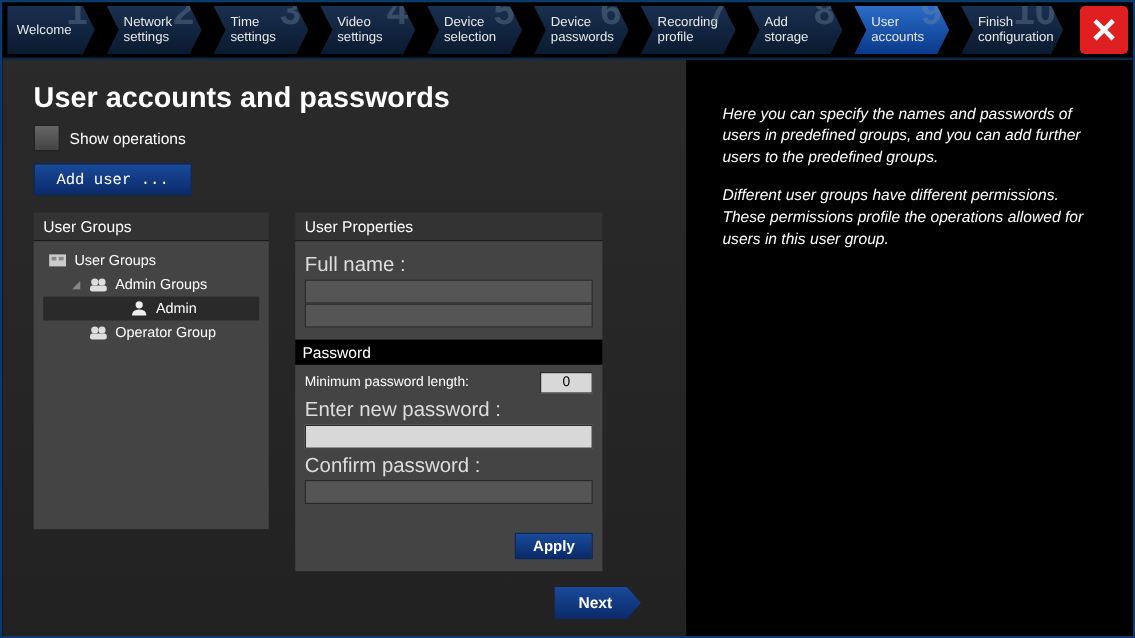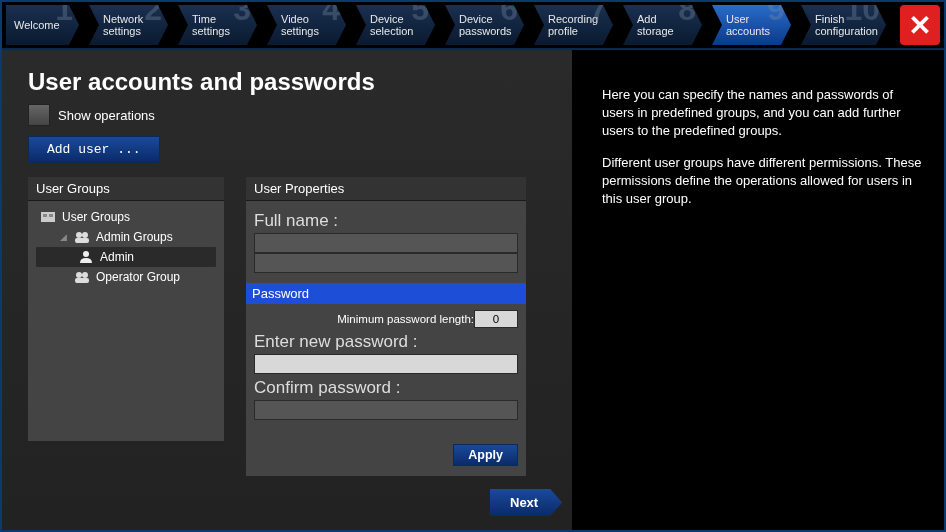--- a/index.html
+++ b/index.html
@@ -112,58 +112,58 @@
     background: #333;
     font-size: 13px;
     padding: 4px 8px;
     border-bottom: 1px solid #1a1a1a;
   }
   .group-box-body {
     background: #444;
     padding: 6px 8px 10px 8px;
   }
   .user-groups-box { width: 196px; }
-  .user-props-box { width: 280px; }
+  .user-props-box { width: 256px; }
   
   .tree { font-size: 12px; }
   .tree-item {
     display: flex; align-items: center;
     padding: 3px 4px;
     gap: 6px;
     border-radius: 1px;
   }
   .tree-item.selected { background: #2a2a2a; }
   .tree-indent-1 { padding-left: 24px; }
-  .tree-indent-2 { padding-left: 42px; }
+  .tree-indent-2 { padding-left: 72px; }
   .tree-icon { width:16px; height:14px; display:inline-flex; align-items:center; justify-content:center; }
   .tree-icon svg { width:16px; height:14px; }
   .expand-caret { color:#888; font-size:9px; width:8px; display:inline-block; }
   
   .prop-label { font-size: 17px; margin-top: 4px; margin-bottom: 2px; color:#ddd;}
   .prop-input {
     width: 100%;
     height: 20px;
     background: #555;
     border: 1px solid #2a2a2a;
     color: #fff;
     font-size: 12px;
     padding: 0 4px;
   }
   .prop-input.light {
     background: #d8d8d8;
     color: #000;
   }
   .pw-section-header {
-    background: #1d4ed8;
+    background: #000000;
     font-size: 13px;
     padding: 3px 6px;
     margin: 10px -8px 6px -8px;
   }
   .min-pw-row {
-    display:flex; align-items:center; justify-content:flex-end;
+    display:flex; align-items:center; justify-content:space-between;
     font-size:11.5px;
     margin-bottom:4px;
   }
   .min-pw-val {
     width:44px; height:18px;
     background:#d8d8d8; color:#000;
     text-align:center;
     font-size:11.5px;
     border:1px solid #2a2a2a;
     line-height:16px;
@@ -174,30 +174,30 @@
     color:#fff;
     padding:3px 14px;
     font-size:12.5px;
     font-weight:bold;
     cursor:pointer;
     float:right;
     margin-top:24px;
   }
   .next-btn {
     position:absolute;
-    left: 488px; bottom: 14px;
+    left: 460px; bottom: 14px;
     background: linear-gradient(to bottom,#1a4a9a,#0a2a6a);
     color:#fff;
     font-size:13px; font-weight:bold;
     padding:6px 24px 6px 20px;
     clip-path: polygon(0 0, calc(100% - 12px) 0, 100% 50%, calc(100% - 12px) 100%, 0 100%);
     cursor:pointer;
     border:none;
   }
-  .help-para { margin-bottom: 14px; }
+  .help-para { margin-bottom: 14px; font-style: italic; }
 </style>
 </head>
 <body>
 
 <div class="wizard-bar">
   <div class="step">
       <span class="step-num">1</span>
       <span>Welcome</span>
       <span></span>
     </div>
@@ -334,17 +334,17 @@
           <button class="apply-btn">Apply</button>
           <div style="clear:both"></div>
         </div>
       </div>
     </div>
 
   </div>
 
   <div class="right-panel">
     <p class="help-para">Here you can specify the names and passwords of users in predefined groups, and you can add further users to the predefined groups.</p>
-    <p class="help-para">Different user groups have different permissions. These permissions define the operations allowed for users in this user group.</p>
+    <p class="help-para">Different user groups have different permissions. These permissions profile the operations allowed for users in this user group.</p>
   </div>
 </div>
 
 <button class="next-btn">Next</button>
 
 </body></html>

